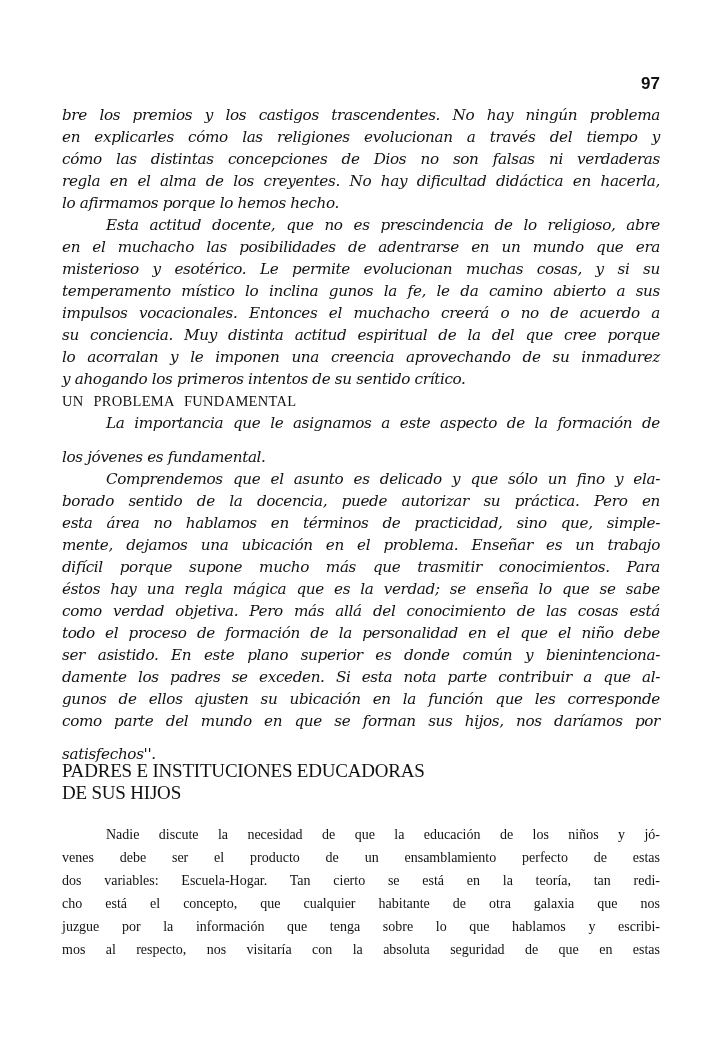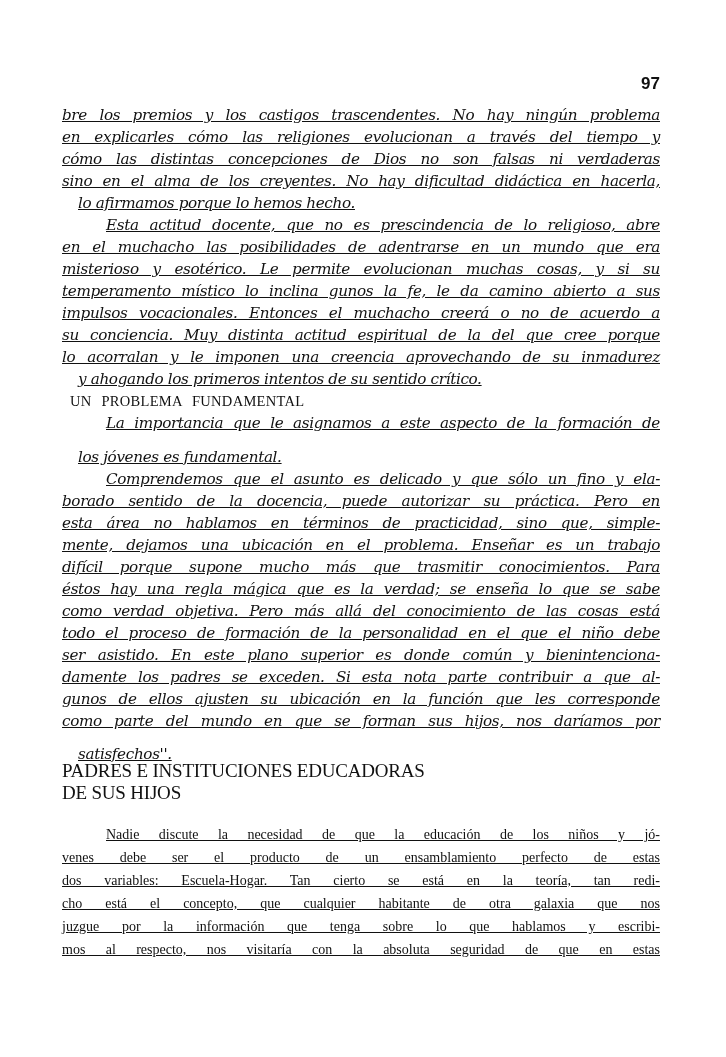--- a/index.html
+++ b/index.html
@@ -1,36 +1,36 @@
 <!DOCTYPE html>
 <html><head>
 <meta charset="utf-8">
 <style>
   html, body { margin: 0; padding: 0; background: #ffffff; }
   body { width: 726px; height: 1057px; position: relative; overflow: hidden; color: #111; }
   .page { position: absolute; left: 62px; top: 0; width: 598px; }
   .pagenum { position: absolute; right: 66px; top: 74px; font-family: Liberation Sans, sans-serif; font-size: 17px; font-weight: bold; }
-  .line { position: absolute; left: 0; width: 598px; height: 22px; white-space: nowrap; font-family: "DejaVu Serif", serif; font-style: italic; font-size: 15.2px; line-height: 22px; text-align: justify; text-align-last: justify; letter-spacing: -0.35px; text-decoration: underline; }
-  .line.last { text-align-last: left; margin-left: 16px; }
+  .line { position: absolute; left: 0; width: 598px; height: 22px; white-space: nowrap; font-family: "DejaVu Serif", serif; font-style: italic; font-size: 15.2px; line-height: 22px; text-align: justify; text-align-last: justify; letter-spacing: -0.35px; }
+  .line.last { text-align-last: left; }
   .line.indent { padding-left: 44px; width: 554px; }
   .roman { font-style: normal; font-family: "Liberation Serif", serif; font-size: 14px; letter-spacing: 0; }
-  .subhead { position: absolute; left: 0; font-family: "Liberation Serif", serif; font-size: 14.5px; letter-spacing: 0.3px; word-spacing: 6px; margin-left: 8px; }
+  .subhead { position: absolute; left: 0; font-family: "Liberation Serif", serif; font-size: 14.5px; letter-spacing: 0.3px; word-spacing: 6px; }
   .head { position: absolute; left: 0; font-family: "Liberation Serif", serif; font-size: 19px; line-height: 22px; letter-spacing: -0.2px; text-align: right; }
 </style>
 </head>
 <body>
 
 <div class="pagenum">97</div>
 
 <div class="page">
 
   <div class="line" style="top:104px">bre los premios y los castigos trascendentes. No hay ningún problema</div>
   <div class="line" style="top:126px">en explicarles cómo las religiones evolucionan a través del tiempo y</div>
   <div class="line" style="top:148px">cómo las distintas concepciones de Dios no son falsas ni verdaderas</div>
-  <div class="line" style="top:170px">sino en el alma de los creyentes. No hay dificultad didáctica en hacerla,</div>
+  <div class="line" style="top:170px">regla en el alma de los creyentes. No hay dificultad didáctica en hacerla,</div>
   <div class="line last" style="top:192px">lo afirmamos porque lo hemos hecho.</div>
 
   <div class="line indent" style="top:214px">Esta actitud docente, que no es prescindencia de lo religioso, abre</div>
   <div class="line" style="top:236px">en el muchacho las posibilidades de adentrarse en un mundo que era</div>
   <div class="line" style="top:258px">misterioso y esotérico. Le permite evolucionan muchas cosas, y si su</div>
   <div class="line" style="top:280px">temperamento místico lo inclina gunos la fe, le da camino abierto a sus</div>
   <div class="line" style="top:302px">impulsos vocacionales. Entonces el muchacho creerá o no de acuerdo a</div>
   <div class="line" style="top:324px">su conciencia. Muy distinta actitud espiritual de la del que cree porque</div>
   <div class="line" style="top:346px">lo acorralan y le imponen una creencia aprovechando de su inmadurez</div>
   <div class="line last" style="top:368px">y ahogando los primeros intentos de su sentido crítico.</div>

